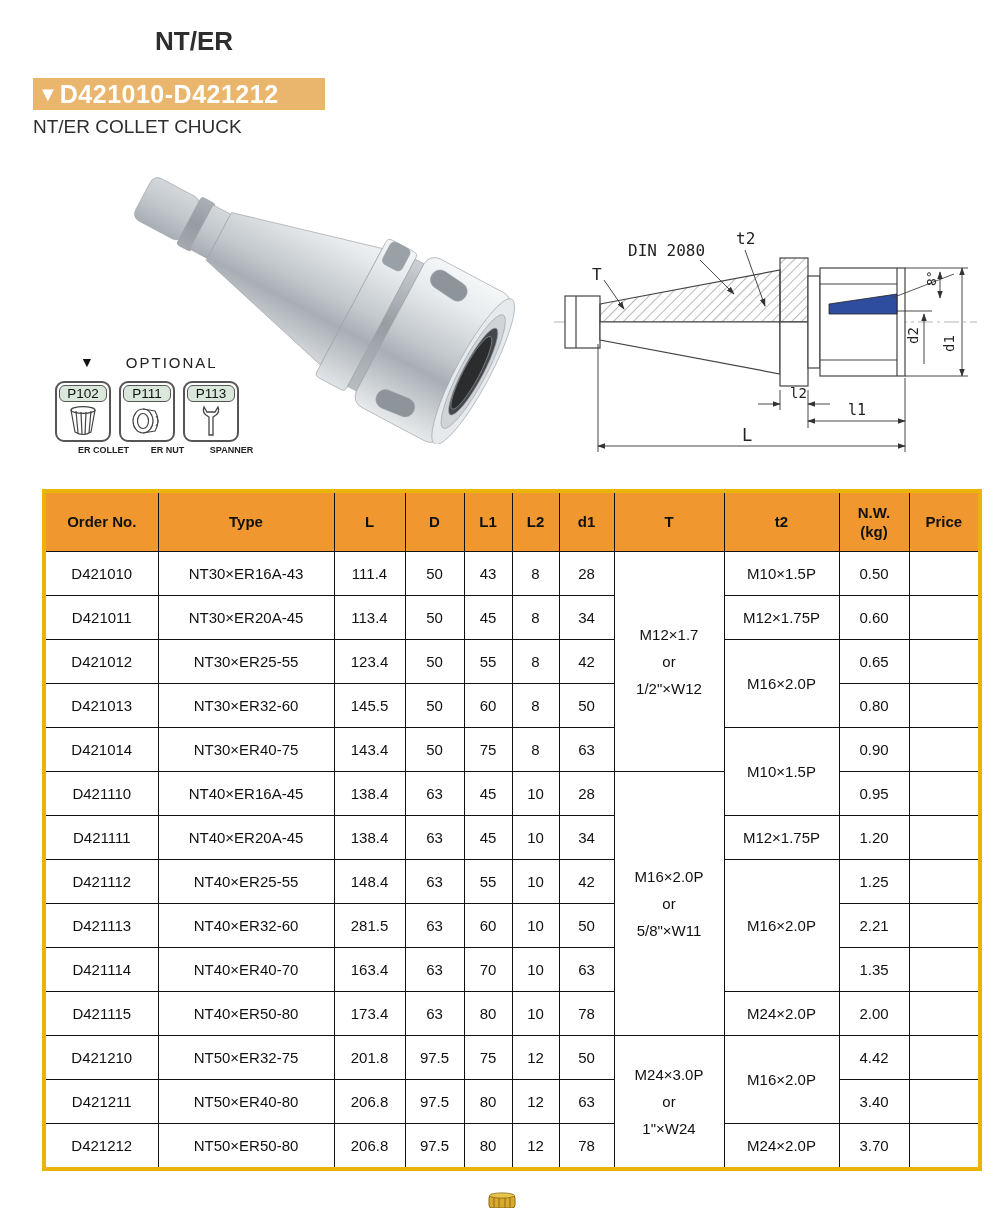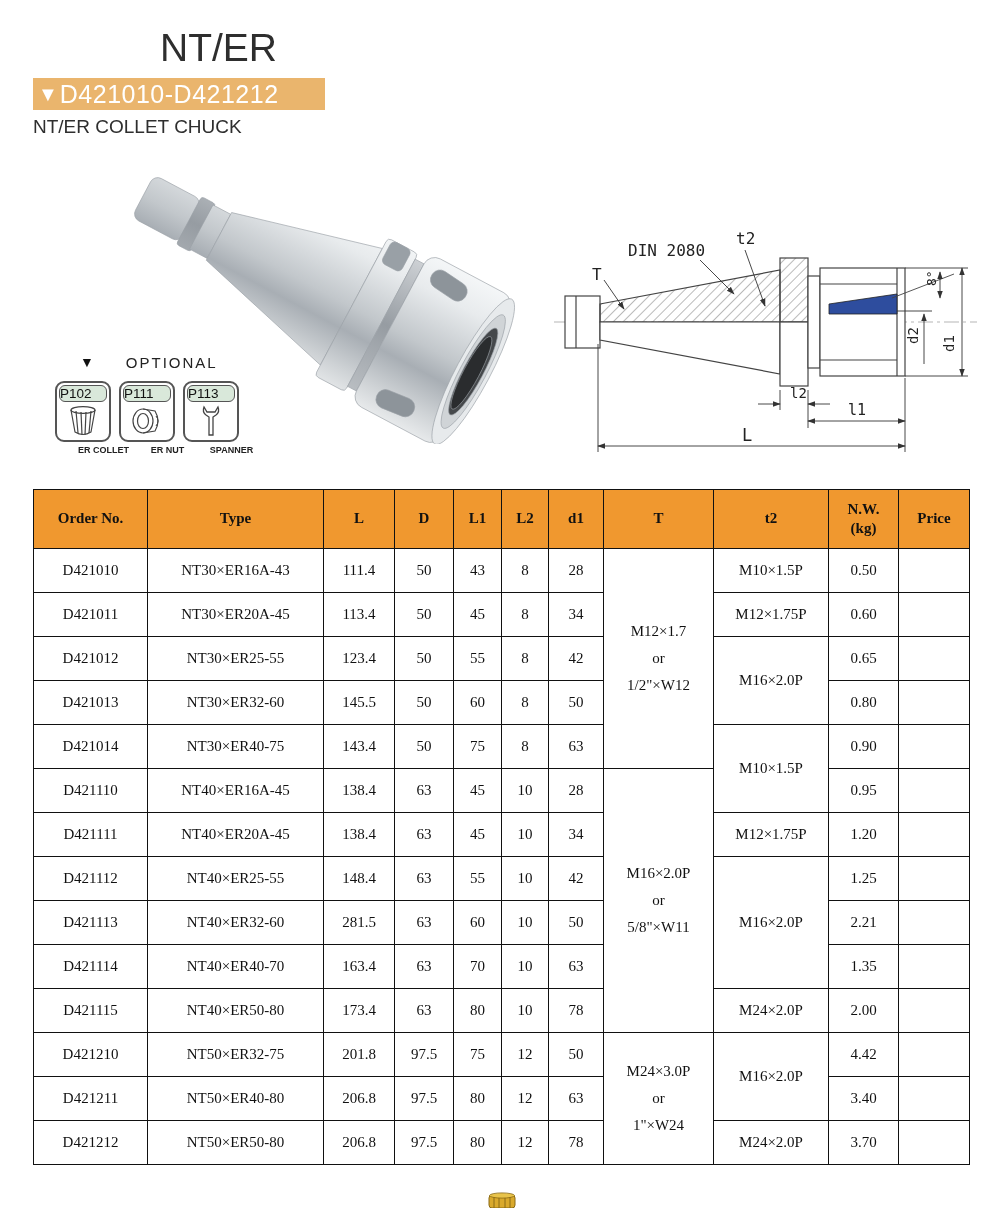--- a/index.html
+++ b/index.html
@@ -1,46 +1,46 @@
 <!DOCTYPE html>
 <html><head>
 <meta charset="utf-8">
 <style>
   html,body { margin:0; padding:0; background:#fff; }
   .page { position:relative; width:999px; height:1208px; background:#ffffff;
           font-family:"Liberation Sans", sans-serif; overflow:hidden; }
 
-  .page-title { position:absolute; left:155px; top:26px; width:122px; text-align:right;
-                font-size:39px; color:#2e2e2e; }
+  .page-title { position:absolute; left:155px; top:26px; width:122px; text-align:left;
+                font-size:26px; color:#2e2e2e;font-weight:bold; }
 
   .banner { position:absolute; left:33px; top:78px; width:292px; height:32px;
             background:#eab56d; display:flex; align-items:center; padding-left:5px;
             box-sizing:border-box; }
   .banner-tri { color:#ffffff; font-size:20px; line-height:1; margin-right:2px; }
-  .banner-text { color:#ffffff; font-weight:normal; font-size:25px; letter-spacing:0.5px; }
+  .banner-text { color:#ffffff; font-weight:bold; font-size:25px; letter-spacing:0.5px; }
 
   .subtitle { position:absolute; left:33px; top:116px; font-size:19px; color:#2e2e2e; }
 
   .product-photo { position:absolute; left:88px; top:156px; width:432px; height:288px; }
   .tech-drawing  { position:absolute; left:552px; top:214px; width:447px; height:258px; }
 
   .optional { position:absolute; left:48px; top:352px; width:232px; }
   .optional-head { display:flex; align-items:center; height:20px; }
   .opt-tri  { font-size:14px; color:#111; margin-left:32px; line-height:1; }
   .opt-title{ font-size:15px; letter-spacing:2px; color:#222; margin-left:32px; }
   .cards { display:flex; gap:6px; margin-top:9px; margin-left:6px; }
   .card-wrap { display:flex; flex-direction:column; align-items:center; width:58px; }
   .card { width:52px; border:2px solid #555; border-radius:9px; background:#fff; overflow:hidden; }
   .card-code { margin:2px 2px 0 2px; background:#d9e8da; border:1.5px solid #555;
-               border-radius:6px; font-size:13.5px; color:#111; }
+               border-radius:6px; font-size:13.5px; text-align:center; color:#111; }
   .card-icon { height:38px; display:flex; align-items:center; justify-content:center; }
   .card-label { font-size:9px; font-weight:bold; color:#222; margin-top:3px; white-space:nowrap;padding-left:41px; }
 
-  table.spec-table { position:absolute; left:33px; top:489px; width:936px;
-                     border-collapse:collapse; table-layout:fixed; border:1px solid #eab308;font-family:Liberation Serif, serif; }
+  table.spec-table { position:absolute; left:42px; top:489px; width:936px;
+                     border-collapse:collapse; table-layout:fixed; border:4px solid #eab308; }
   .spec-table th, .spec-table td { border:1px solid #111; text-align:center; vertical-align:middle;
                      font-size:15px; color:#111; padding:0; overflow:hidden; }
   .spec-table thead th { background:#f0982f; font-weight:bold; height:58px; line-height:1.3; }
   .spec-table tbody td { height:43px; background:#fff; }
   .spec-table td.t-cell { line-height:1.8; }
   .col-order{width:114px}.col-type{width:176px}.col-L{width:71px}.col-D{width:59px}
   .col-L1{width:48px}.col-L2{width:47px}.col-d1{width:55px}.col-T{width:110px}
   .col-t2{width:115px}.col-nw{width:70px}.col-price{width:71px}
 
   .gold-icon { position:absolute; left:487px; top:1192px; width:30px; height:16px; }

